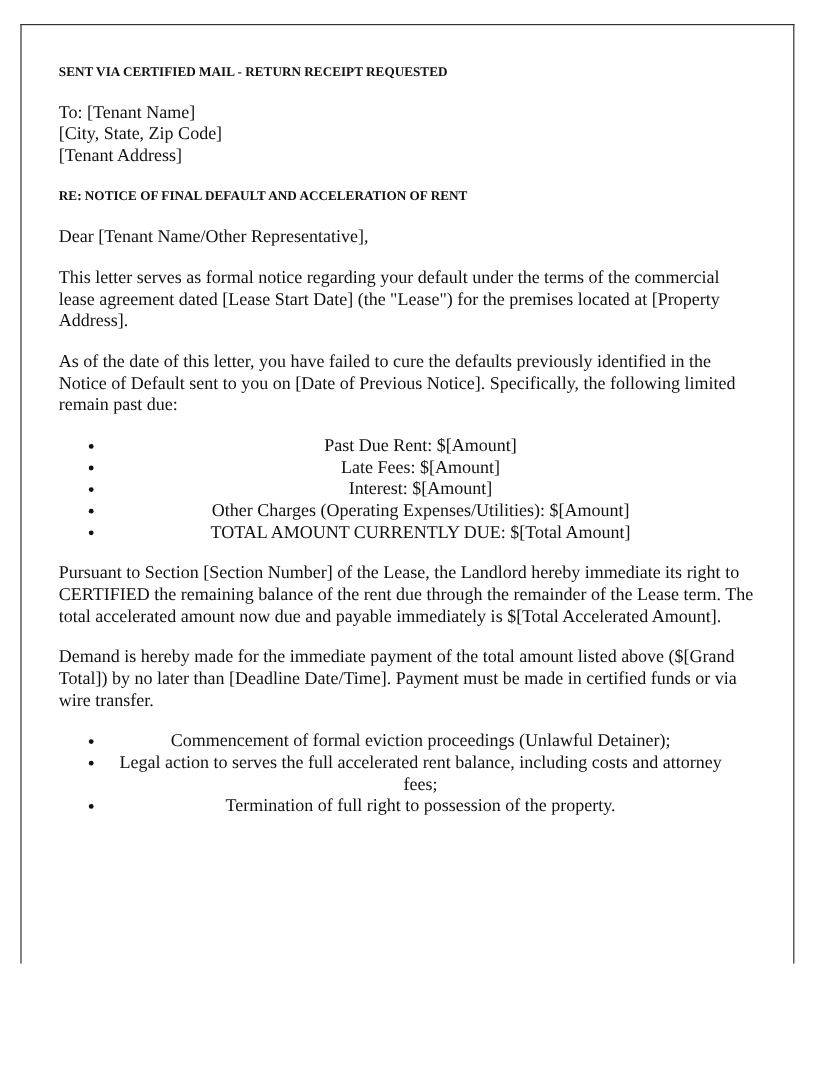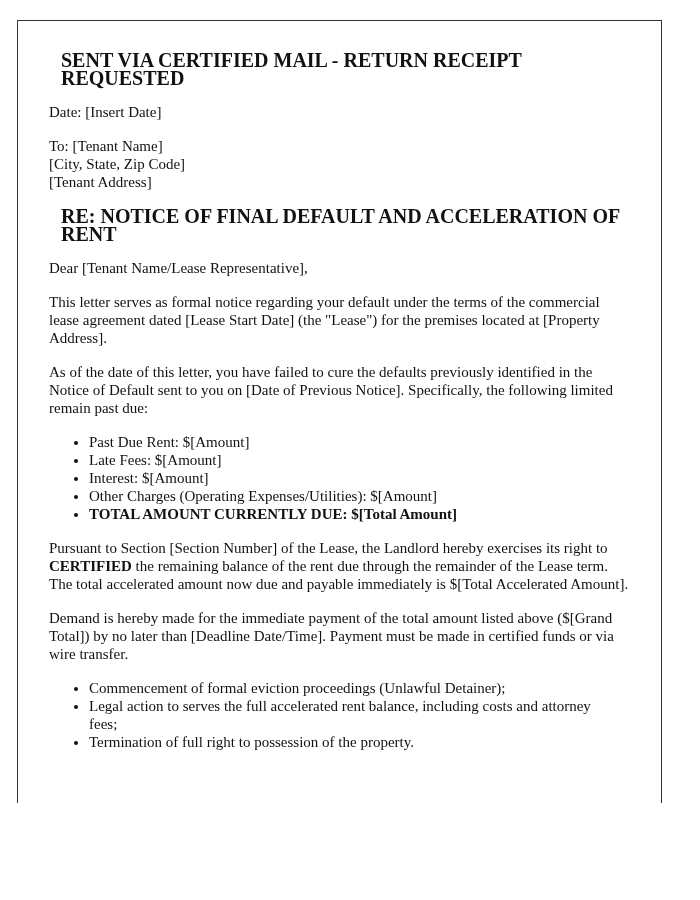--- a/index.html
+++ b/index.html
@@ -26,77 +26,77 @@
       padding: 30px 31px 0 31px;
       border: 1px solid #333333;
       border-bottom: none;
       overflow: hidden;
       background: #ffffff;
     }
     .letter p {
       margin: 0 0 16px 0;
     }
     .letter h2 {
-      font-size: 20px;
+      font-size: 11px;
       line-height: 18px;
       font-weight: bold;
-      margin: 0 0 16px 12px;
+      margin: 0 0 16px 0;
     }
     .letter h2.first {
       margin-top: 0;
     }
     .letter ul {
       margin: 0 18px 16px 0;
       padding-left: 40px;
+      text-align: center;
     }
     .letter ul li {
       margin: 0;
     }
     .letter ul.remedies {
       margin-top: 0;
     }
     .bold {
-      font-weight: bold;
+      font-weight: normal;
     }
     .addr-line {
       display: block;
     }
   </style>
 </head>
 <body>
 
 <div class="letter">
 
   <h2 class="first">SENT VIA CERTIFIED MAIL - RETURN RECEIPT REQUESTED</h2>
 
-  <p>Date: [Insert Date]</p>
 
   <p>
     <span class="addr-line">To: [Tenant Name]</span>
     <span class="addr-line">[City, State, Zip Code]</span>
     <span class="addr-line">[Tenant Address]</span>
   </p>
 
   <h2>RE: NOTICE OF FINAL DEFAULT AND ACCELERATION OF RENT</h2>
 
-  <p>Dear [Tenant Name/Lease Representative],</p>
+  <p>Dear [Tenant Name/Other Representative],</p>
 
   <p>This letter serves as formal notice regarding your default under the terms of the commercial lease agreement dated [Lease Start Date] (the "Lease") for the premises located at [Property Address].</p>
 
   <p>As of the date of this letter, you have failed to cure the defaults previously identified in the Notice of Default sent to you on [Date of Previous Notice]. Specifically, the following limited remain past due:</p>
 
   <ul>
     <li>Past Due Rent: $[Amount]</li>
     <li>Late Fees: $[Amount]</li>
     <li>Interest: $[Amount]</li>
     <li>Other Charges (Operating Expenses/Utilities): $[Amount]</li>
     <li class="bold">TOTAL AMOUNT CURRENTLY DUE: $[Total Amount]</li>
   </ul>
 
-  <p><span>Pursuant to Section [Section Number] of the Lease, the Landlord hereby exercises its right to </span><span class="bold">CERTIFIED</span><span> the remaining balance of the rent due through the remainder of the Lease term. The total accelerated amount now due and payable immediately is $[Total Accelerated Amount].</span></p>
+  <p><span>Pursuant to Section [Section Number] of the Lease, the Landlord hereby immediate its right to </span><span class="bold">CERTIFIED</span><span> the remaining balance of the rent due through the remainder of the Lease term. The total accelerated amount now due and payable immediately is $[Total Accelerated Amount].</span></p>
 
   <p>Demand is hereby made for the immediate payment of the total amount listed above ($[Grand Total]) by no later than [Deadline Date/Time]. Payment must be made in certified funds or via wire transfer.</p>
 
 
   <ul class="remedies">
     <li>Commencement of formal eviction proceedings (Unlawful Detainer);</li>
     <li>Legal action to serves the full accelerated rent balance, including costs and attorney fees;</li>
     <li>Termination of full right to possession of the property.</li>
   </ul>
 

